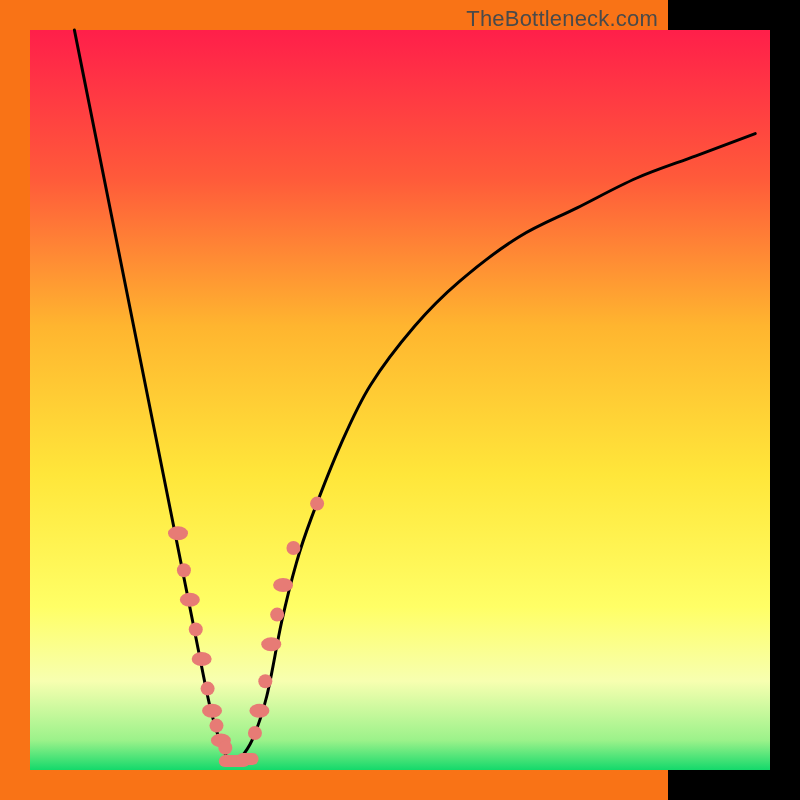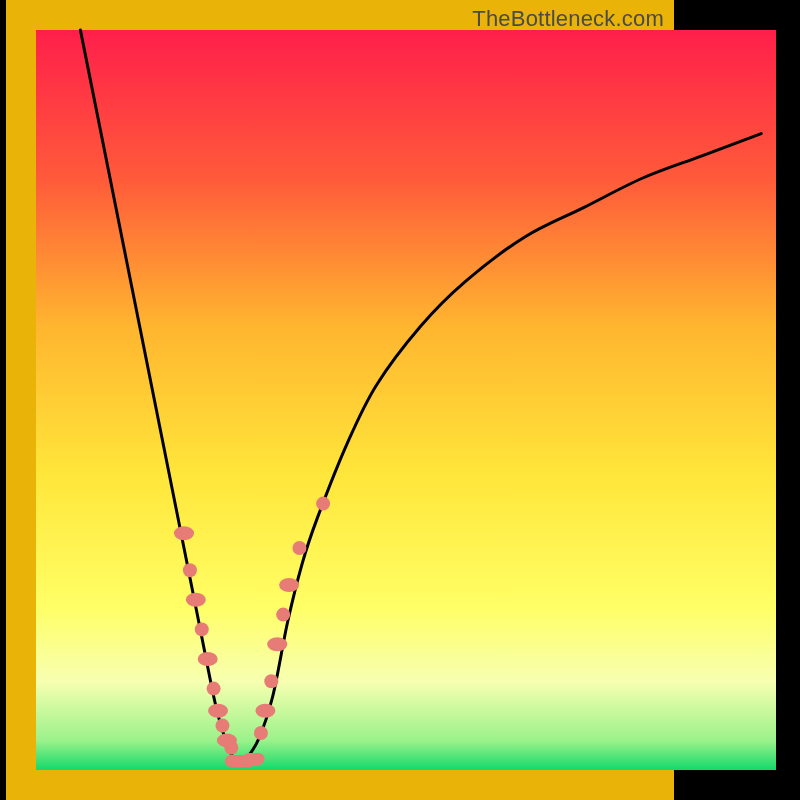--- a/index.html
+++ b/index.html
@@ -6,25 +6,25 @@
     margin: 0;
     padding: 0;
     width: 800px;
     height: 800px;
     background: #000;
     overflow: hidden;
     font-family: Arial, Helvetica, sans-serif;
   }
   .frame {
     position: absolute;
-    left: 6px;
+    left: 0;
     top: 0;
     width: 668px;
     height: 800px;
-    background: #eab308;
+    background: #f97316;
   }
   .plot-area {
     position: absolute;
     left: 30px;
     top: 30px;
     width: 740px;
     height: 740px;
     
   }
   .watermark {

